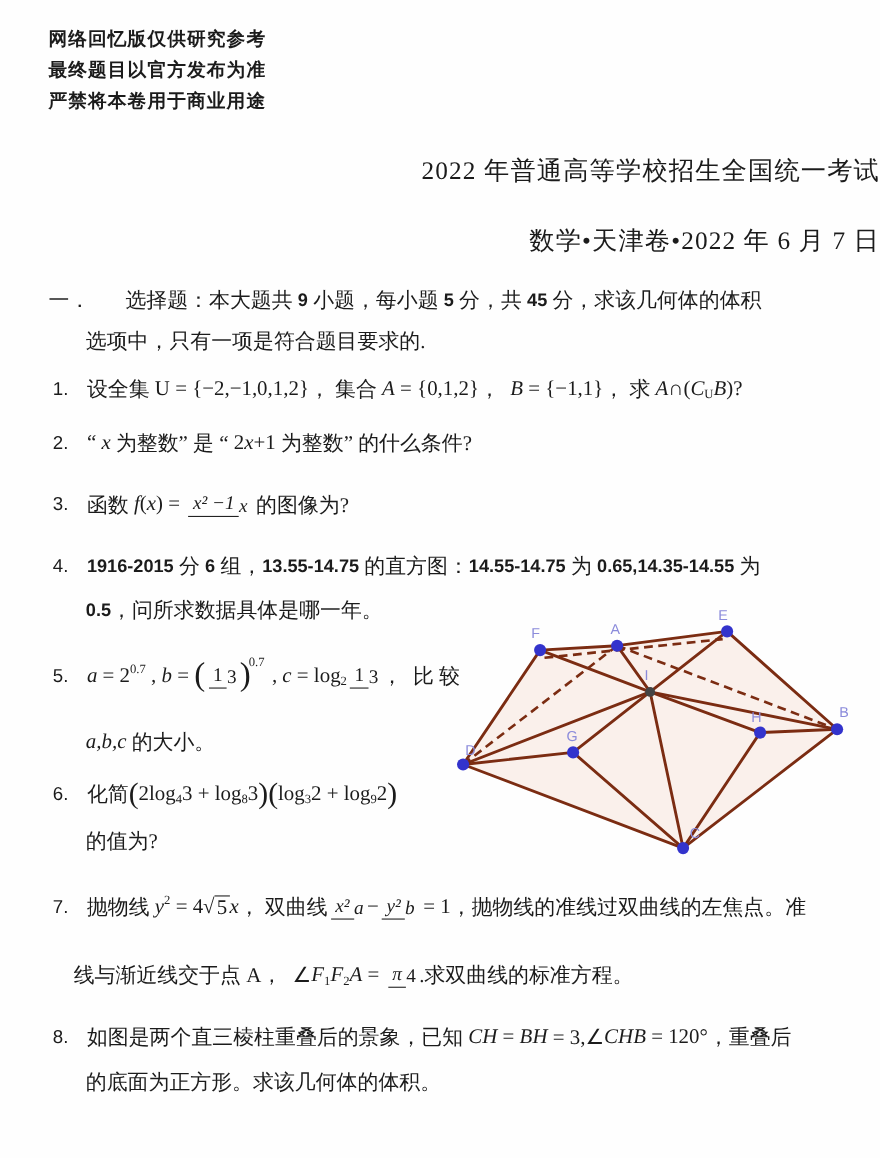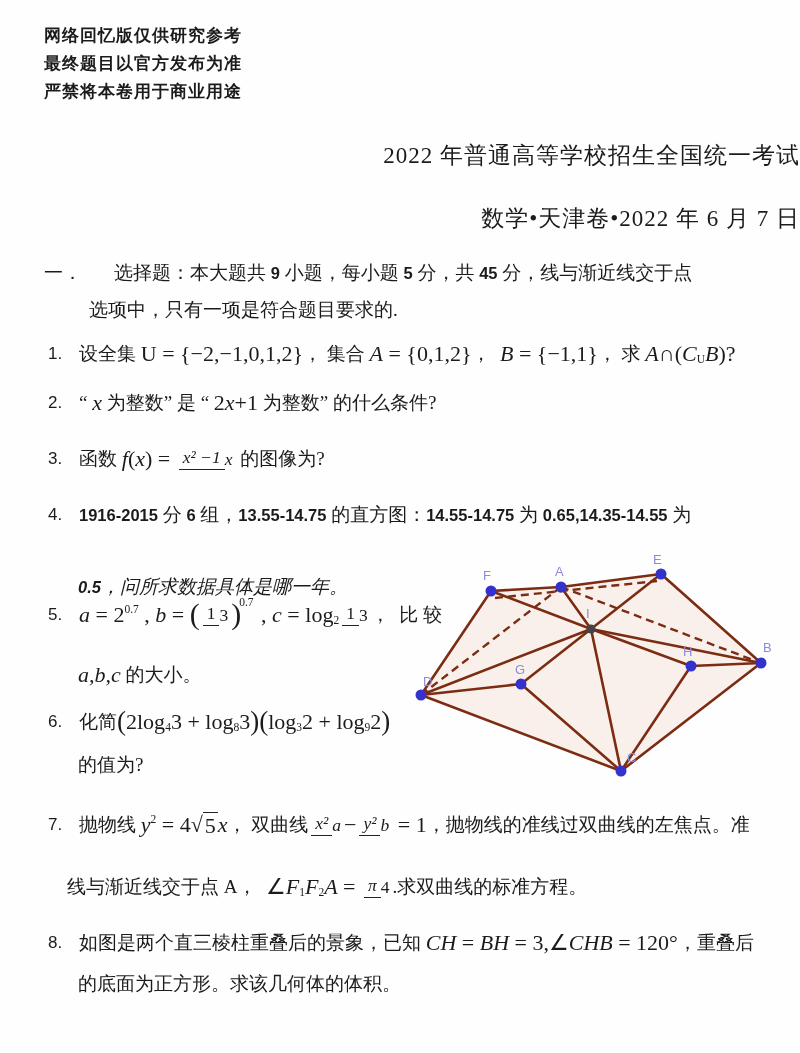--- a/index.html
+++ b/index.html
@@ -4,21 +4,21 @@
 <style>
   html,body{margin:0;padding:0;background:#ffffff;}
   .page{position:relative;width:800px;height:1053px;background:#fefefe;
         font-family:"Liberation Serif",serif;color:#1b1b1b;overflow:hidden;}
   .abs{position:absolute;}
   .disc{font-weight:bold;font-size:17px;letter-spacing:1px;white-space:pre;}
   .title{left:0;width:800px;text-align:right;font-size:23px;letter-spacing:1px;white-space:pre;}
   .line{display:flex;align-items:center;white-space:pre;font-size:19px;}
   .plain{white-space:pre;font-size:19px;}
   .cn{font-size:19px;}
-  .mn{font-size:22px;}
+  .mn{font-size:19px;}
   .i{font-style:italic;}
   .nb{font-family:"Liberation Sans",sans-serif;font-weight:700;font-size:16.5px;}
   .qnum{display:inline-block;width:31px;font-family:"Liberation Sans",sans-serif;font-size:17px;flex:none;}
   .sp{font-size:11.5px;position:relative;top:-6px;}
   .sb{font-size:11.5px;position:relative;top:5px;}
   .sphi{font-size:11.5px;position:relative;top:-13px;left:-2px;}
   .fr{display:inline-flex;flex-direction:row;align-items:center;line-height:1.1;
       font-size:17.5px;margin:0 3px;align-self:center;}
   .fr .top{border-bottom:1.3px solid #222;padding:0 4px 1px;}
   .fr .bot{padding-top:1px;}
@@ -39,23 +39,23 @@
   <div class="abs title" style="top:203px;">数学•天津卷•2022 年 6 月 7 日</div>
 
   <div class="abs line" style="left:44px;top:260px;">
     <span class="cn" style="display:inline-block;width:70px;">一．</span>
     <span class="cn">选择题：本大题共 </span>
     <span class="nb">9</span>
     <span class="cn"> 小题，每小题 </span>
     <span class="nb">5</span>
     <span class="cn"> 分，共 </span>
     <span class="nb">45</span>
-    <span class="cn"> 分，线与渐近线交于点</span>
-  </div>
-  <div class="abs plain" style="left:78px;top:297px;margin-left:11px;">选项中，只有一项是符合题目要求的.</div>
+    <span class="cn"> 分，求该几何体的体积</span>
+  </div>
+  <div class="abs plain" style="left:78px;top:297px;">选项中，只有一项是符合题目要求的.</div>
 
   <div class="abs line" style="left:48px;top:341px;">
     <span class="qnum">1.</span>
     <span class="cn">设全集 </span>
     <span class="mn">U = {−2,−1,0,1,2}</span>
     <span class="cn">， 集合 </span>
     <span class="mn i">A</span>
     <span class="mn"> = {0,1,2}</span>
     <span class="cn">，  </span>
     <span class="mn i">B</span>
@@ -100,21 +100,21 @@
     <span class="cn"> 分 </span>
     <span class="nb">6</span>
     <span class="cn"> 组，</span>
     <span class="nb">13.55-14.75</span>
     <span class="cn"> 的直方图：</span>
     <span class="nb">14.55-14.75</span>
     <span class="cn"> 为 </span>
     <span class="nb">0.65,14.35-14.55</span>
     <span class="cn"> 为</span>
   </div>
-  <div class="abs line" style="left:78px;top:574px;font-style:italic;">
+  <div class="abs line" style="left:78px;top:542px;">
     <span class="nb">0.5</span>
     <span class="cn">，问所求数据具体是哪一年。</span>
   </div>
 
   <div class="abs line" style="left:48px;top:580px;height:70px;">
     <span class="qnum">5.</span>
     <span class="mn i">a</span>
     <span class="mn"> = 2</span>
     <span class="sp">0.7</span>
     <span class="mn"> , </span>

